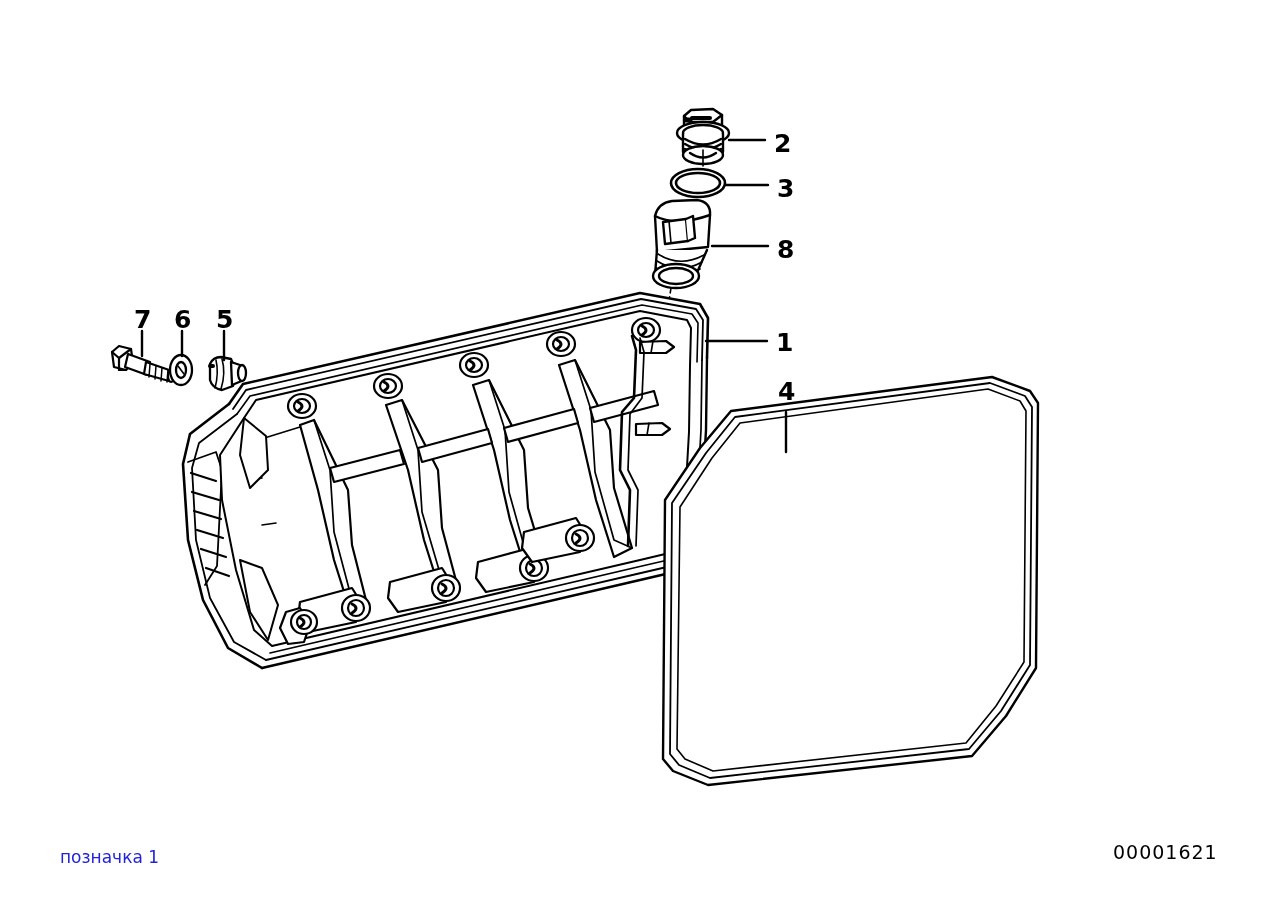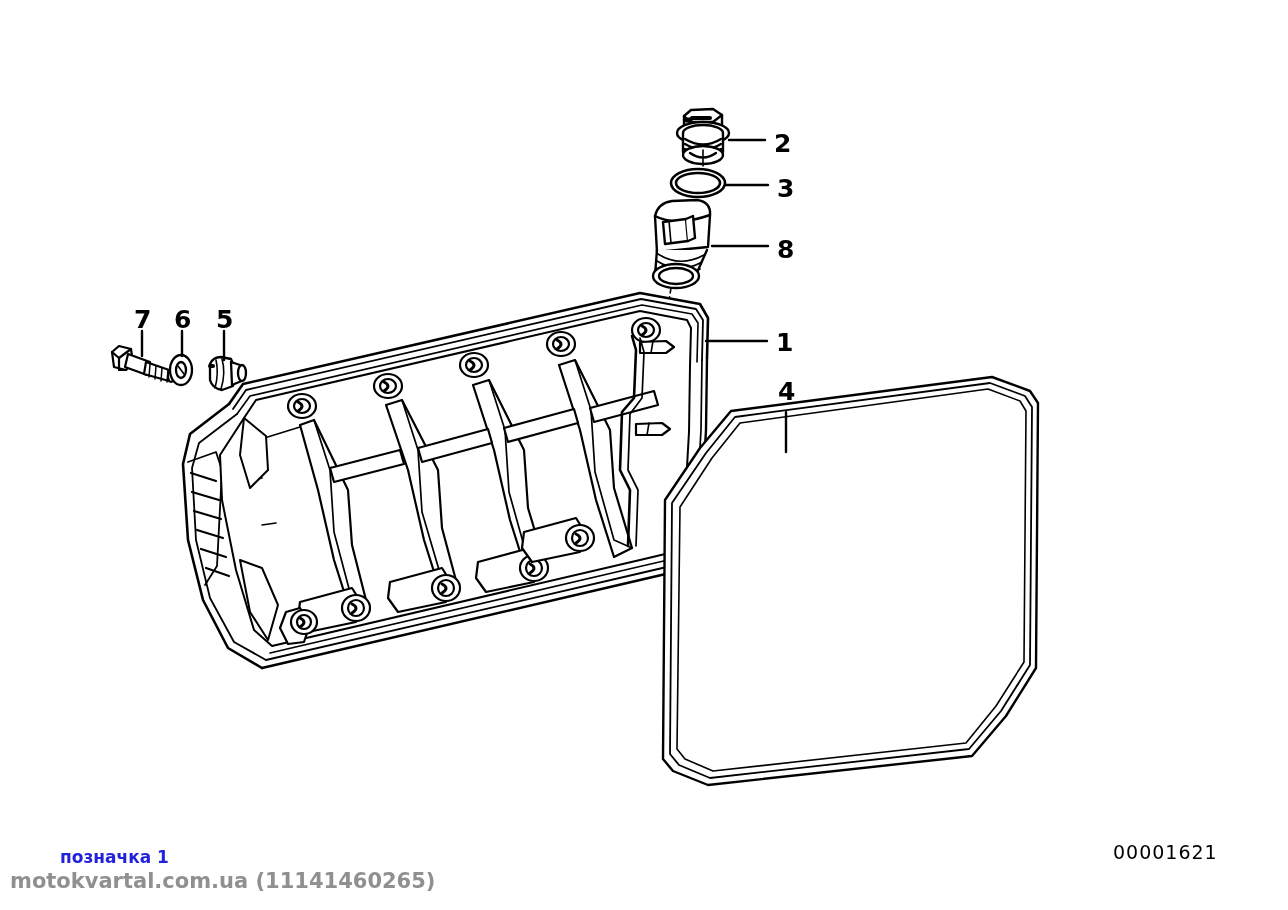--- a/index.html
+++ b/index.html
@@ -34,21 +34,21 @@
     font-size: 25px;
     color: #000000;
     line-height: 1;
     user-select: none;
   }
   .footer-note {
     position: absolute;
     left: 60px;
     top: 847px;
     font-family: "DejaVu Sans", sans-serif;
-    font-weight: bold;
+    font-weight: normal;
     font-size: 17px;
     letter-spacing: 0px;
     color: #2222dd;
   }
   .footer-watermark {
     position: absolute;
     left: 10px;
     top: 869px;
     font-family: "DejaVu Sans", sans-serif;
     font-weight: bold;
@@ -323,16 +323,15 @@
   <div class="callout-label" style="left:774px; top:131px;">2</div>
   <div class="callout-label" style="left:777px; top:176px;">3</div>
   <div class="callout-label" style="left:777px; top:237px;">8</div>
   <div class="callout-label" style="left:776px; top:330px;">1</div>
   <div class="callout-label" style="left:778px; top:379px;">4</div>
   <div class="callout-label" style="left:134px; top:307px;">7</div>
   <div class="callout-label" style="left:174px; top:307px;">6</div>
   <div class="callout-label" style="left:216px; top:307px;">5</div>
 
   <div class="footer-note">позначка 1</div>
-  <div class="footer-watermark">motokvartal.com.ua (11141460265)</div>
   <div class="sheet-code">00001621</div>
 
 </div>
 
 </body></html>

